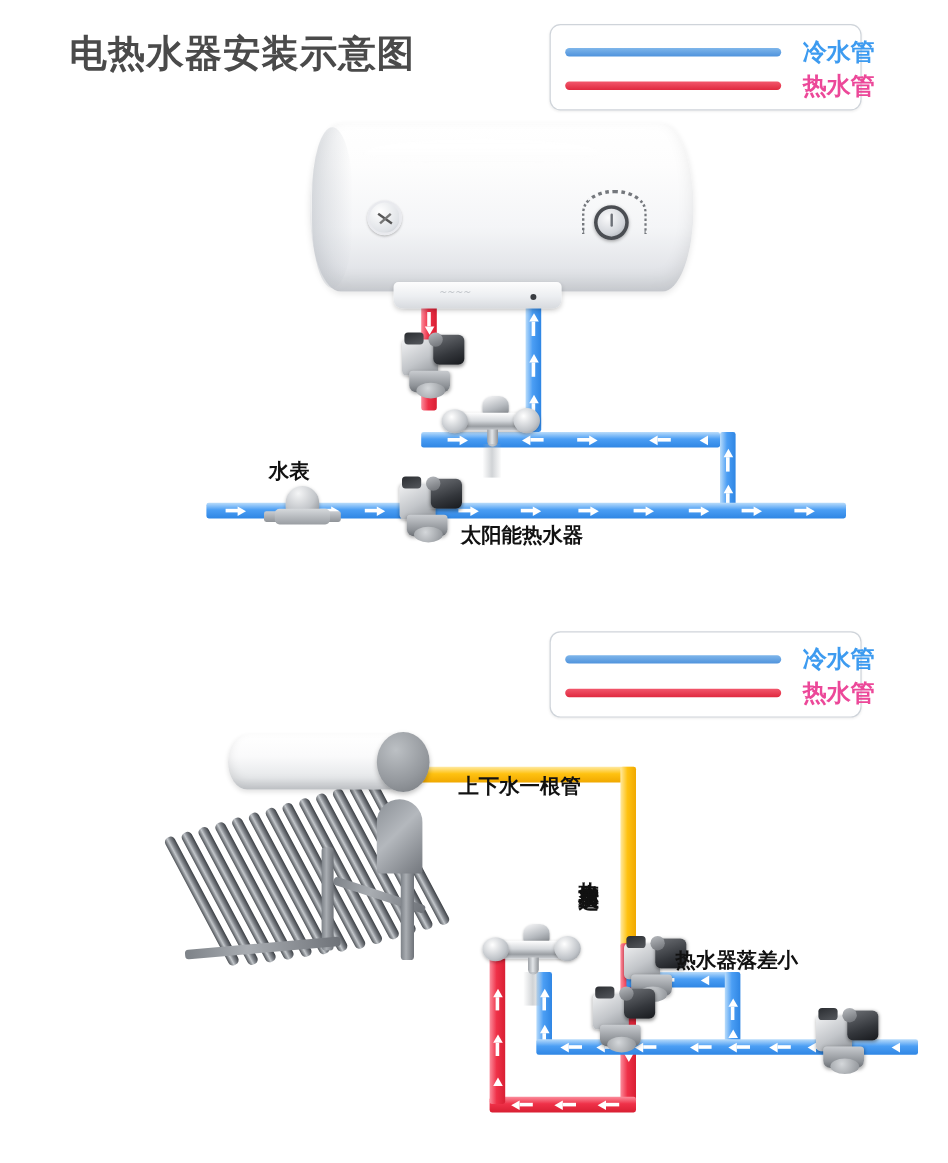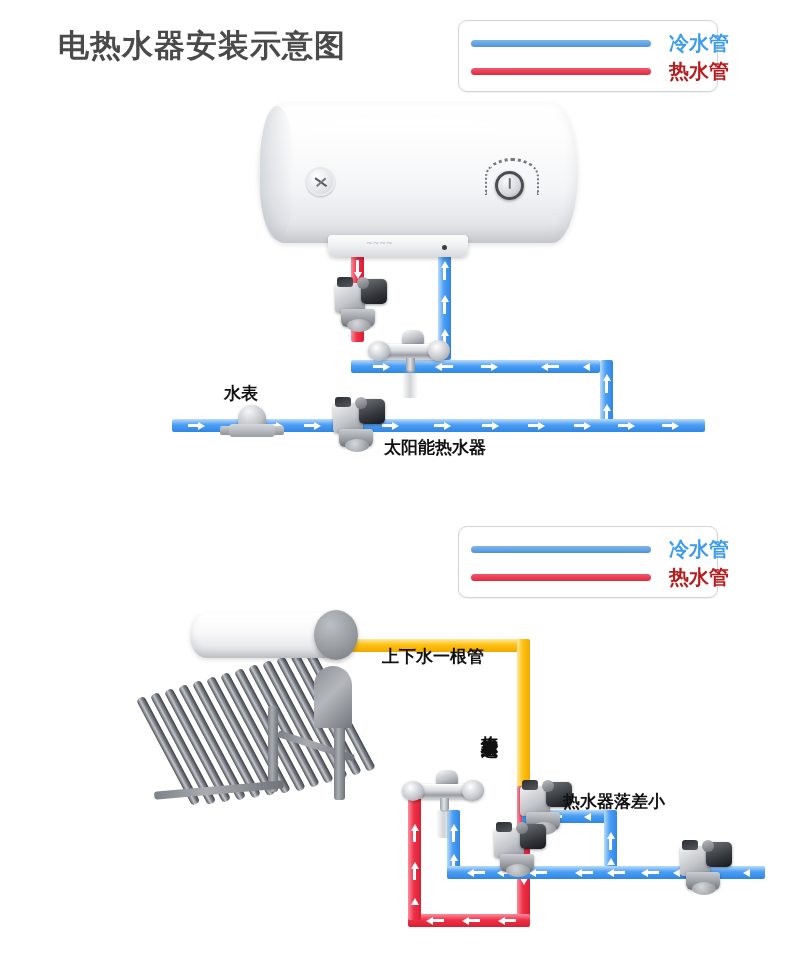--- a/index.html
+++ b/index.html
@@ -23,21 +23,21 @@
     border:1px solid #cfd4da;border-radius:9px;background:#fff;
     box-shadow:0 1px 2px rgba(0,0,0,.06);
     padding:8px 12px 8px 12px;box-sizing:border-box;
   }
   .legend-row{display:flex;align-items:center;height:28px;}
   .legend-line{height:7px;border-radius:4px;flex:0 0 auto;}
   .legend-line.cold{background:linear-gradient(#7fb6ea,#4f93dd);width:180px;}
   .legend-line.hot{background:linear-gradient(#f2576c,#e0293f);width:180px;}
   .legend-label{font-size:20px;font-weight:bold;margin-left:18px;white-space:nowrap;}
   .legend-label.cold{color:#3d9bf0;}
-  .legend-label.hot{color:#b91c1c;}
+  .legend-label.hot{color:#ec4899;}
 
   
   .pipe{position:absolute;}
   .pipe.h{height:13px;border-radius:2px;}
   .pipe.v{width:13px;border-radius:2px;}
   .pipe.blue{background:linear-gradient(#b9dcfb,#4b9ef4 45%,#2f86e4);}
   .pipe.blue.v{background:linear-gradient(90deg,#b9dcfb,#4b9ef4 45%,#2f86e4);}
   .pipe.red{background:linear-gradient(#fb8d9c,#ef3148 45%,#d91f33);}
   .pipe.red.v{background:linear-gradient(90deg,#fb8d9c,#ef3148 45%,#d91f33);}
   .pipe.yellow{background:linear-gradient(#ffe9a0,#ffc211 45%,#f0a800);}

